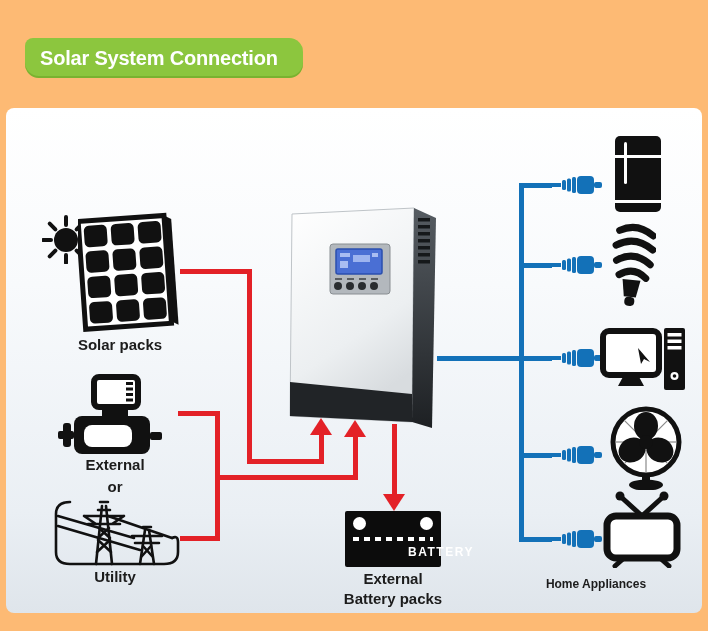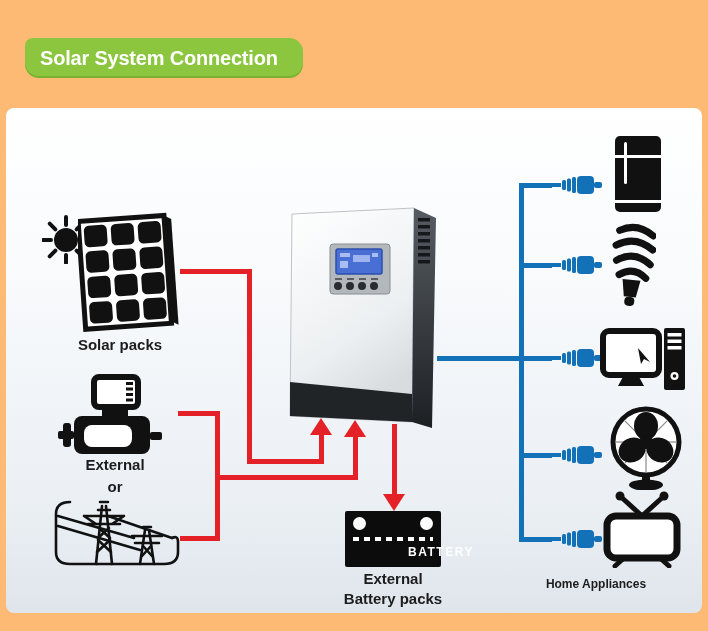--- a/index.html
+++ b/index.html
@@ -170,20 +170,21 @@
     <g stroke="#111" stroke-width="2.6" fill="none" stroke-linecap="round">
       <path d="M24,8 Q10,8 10,20 L10,58 Q10,70 24,70 L118,70 Q132,70 132,58 L132,48 Q132,41 126,44"></path>
       <path d="M12,22 L88,44 M12,32 L94,56 M62,22 L126,44"></path>
       <path d="M50,70 L56,12 M66,70 L60,12 M54,8 L62,8 M52,16 L64,16"></path>
       <path d="M38,22 L78,22 M42,30 L74,30 M38,22 L50,30 M78,22 L66,30"></path>
       <path d="M53,34 L64,44 M63,34 L52,44 M52,46 L65,58 M64,46 L51,58"></path>
       <path d="M94,70 L99,36 M108,70 L103,36 M97,33 L105,33"></path>
       <path d="M86,42 L116,42 M89,49 L113,49 M97,52 L106,62 M105,52 L96,62"></path>
     </g>
   </svg>
+  <div class="abs lbl" style="left:50px;top:568px;width:130px;">Utility</div>
 
   <svg class="abs" style="left:286px;top:204px;" width="156" height="226" viewBox="0 0 156 226">
     <defs>
       <linearGradient id="gf" x1="0" y1="0" x2="0.4" y2="1">
         <stop offset="0" stop-color="#ffffff"></stop>
           <stop offset="0.7" stop-color="#eceff1"></stop>
           <stop offset="1" stop-color="#d8dcdf"></stop>
       </linearGradient>
       <linearGradient id="gs" x1="0" y1="0" x2="0" y2="1">
         <stop offset="0" stop-color="#565c62"></stop>

